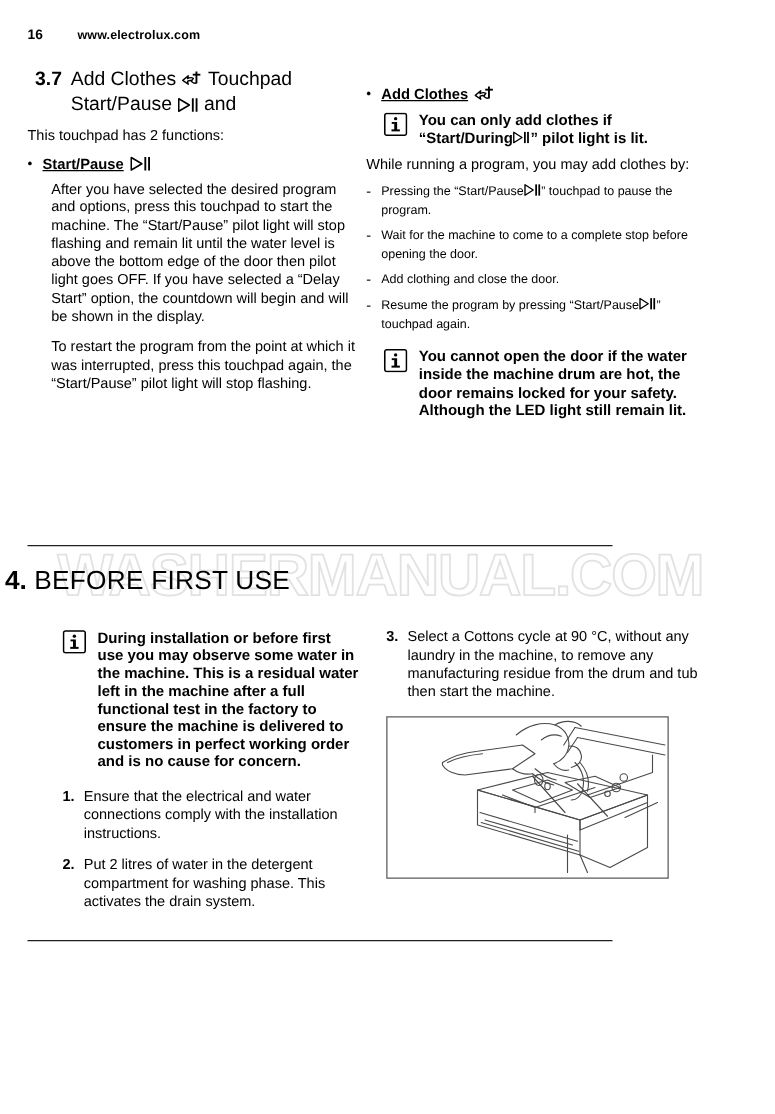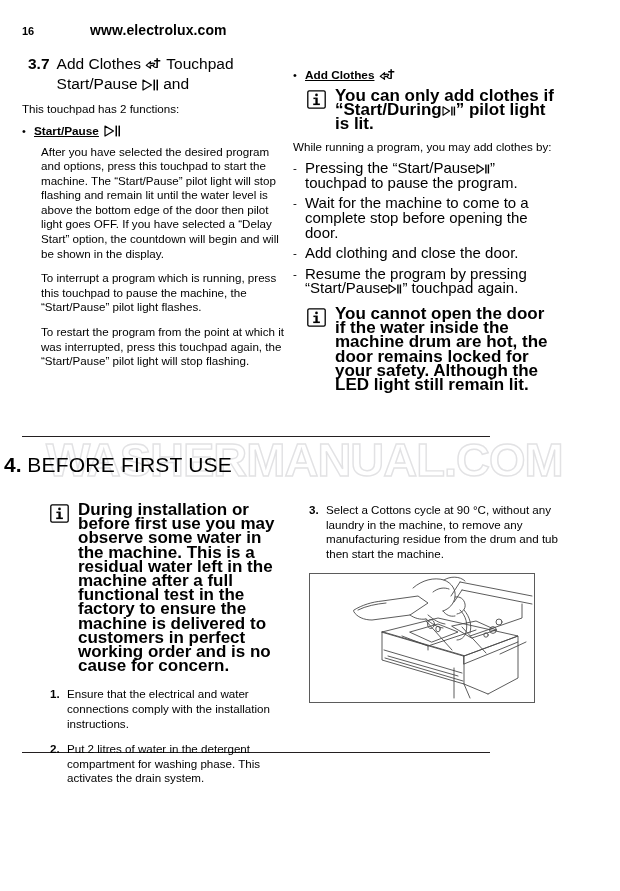--- a/index.html
+++ b/index.html
@@ -32,24 +32,23 @@
     height: 16px;
     display: flex;
     align-items: baseline;
   }
   .page-number {
     font-size: 11px;
     font-weight: bold;
     width: 40px;
   }
   .site-url {
-    font-size: 14px;
+    font-size: 10px;
     font-weight: bold;
     letter-spacing: .1px;
-    margin-left: 28px;
   }
 
   
   .columns {
     position: absolute;
     top: 54px;
     left: 22px;
     right: 22px;
     display: flex;
     gap: 6px;
@@ -121,21 +120,21 @@
     display: flex;
     align-items: flex-start;
     margin: 0 0 6px 0;
   }
   .dash-mark {
     flex: 0 0 12px;
     font-size: 11.6px;
     line-height: 14.6px;
   }
   .dash-text {
-    font-size: 15px;
+    font-size: 10px;
     line-height: 14.6px;
     flex: 1;
   }
 
   
   .num-row {
     display: flex;
     align-items: flex-start;
     margin: 0 0 11px 0;
   }
@@ -159,21 +158,21 @@
     padding-left: 4px;
   }
   .note-icon {
     flex: 0 0 19px;
     width: 19px;
     height: 19px;
     margin-right: 9px;
     margin-top: 1px;
   }
   .note-text {
-    font-size: 17px;
+    font-size: 12px;
     font-weight: bold;
     line-height: 14.2px;
     flex: 1;
   }
   .note.indent { padding-left: 14px; }
 
   
   .glyph-pp {
     display: inline-block;
     vertical-align: -2px;
@@ -299,21 +298,20 @@
               <polygon points="1,1 9.5,6 1,11" fill="none" stroke="#000" stroke-width="1.2" stroke-linejoin="round"></polygon>
               <rect x="11.5" y="0.6" width="1.5" height="10.8" fill="#000"></rect>
               <rect x="14.5" y="0.6" width="1.5" height="10.8" fill="#000"></rect>
             </svg>
           </span>
         </span>
       </div>
 
       <div class="bullet-body">
         <p class="para">After you have selected the desired program and options, press this touchpad to start the machine. The “Start/Pause” pilot light will stop flashing and remain lit until the water level is above the bottom edge of the door then pilot light goes OFF. If you have selected a “Delay Start” option, the countdown will begin and will be shown in the display.</p>
-        <p class="para">To interrupt a program which is running, press this touchpad to pause the machine, the “Start/Pause” pilot light flashes.</p>
         <p class="para">To restart the program from the point at which it was interrupted, press this touchpad again, the “Start/Pause” pilot light will stop flashing.</p>
       </div>
 
     </div>
 
     <div class="col">
 
       <div class="bullet-row" style="margin-top:14px;">
         <span class="bullet-dot">•</span>
         <span class="bullet-label">

